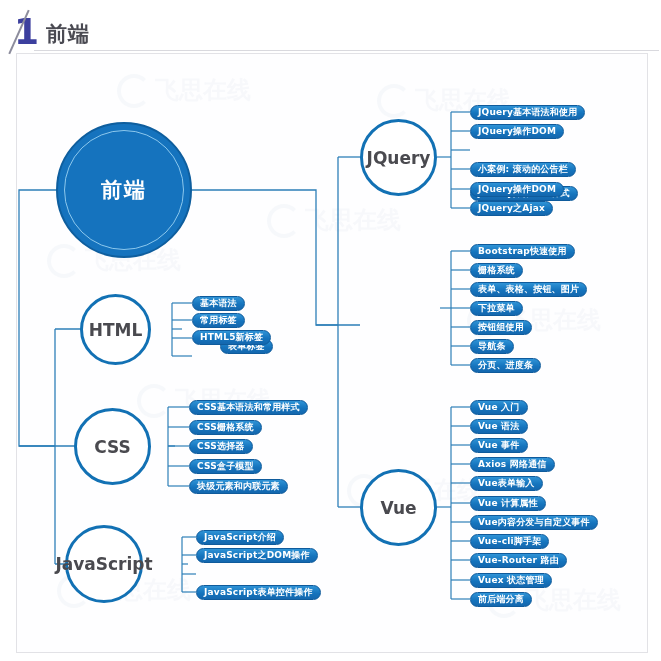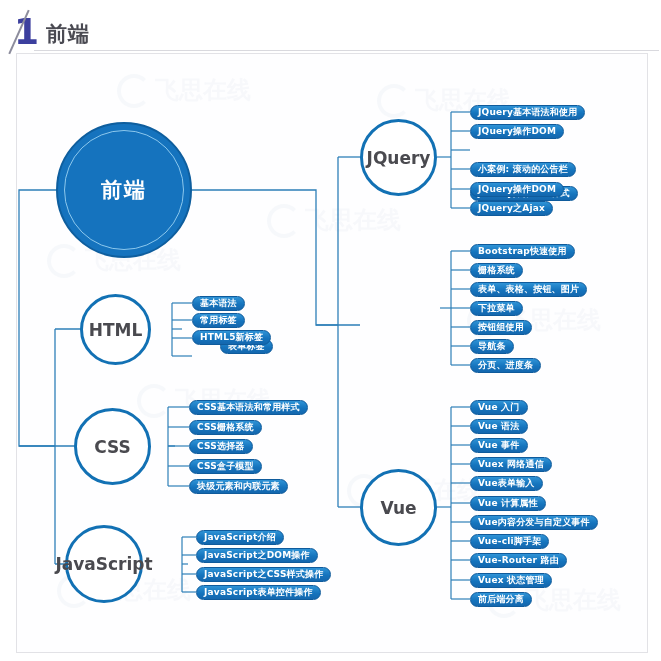--- a/index.html
+++ b/index.html
@@ -299,42 +299,41 @@
   <div class="pill" style="left:192px; top:330px;">HTML5新标签</div>
 
   <div class="pill" style="left:189px; top:400px;">CSS基本语法和常用样式</div>
   <div class="pill" style="left:189px; top:420px;">CSS栅格系统</div>
   <div class="pill" style="left:189px; top:439px;">CSS选择器</div>
   <div class="pill" style="left:189px; top:459px;">CSS盒子模型</div>
   <div class="pill" style="left:189px; top:479px;">块级元素和内联元素</div>
 
   <div class="pill" style="left:196px; top:530px;">JavaScript介绍</div>
   <div class="pill" style="left:196px; top:548px;">JavaScript之DOM操作</div>
-  <div class="pill" style="left:196px; top:567px;">JavaScript之CSS样式操作</div>
   <div class="pill" style="left:196px; top:585px;">JavaScript表单控件操作</div>
 
   <div class="pill" style="left:470px; top:105px;">JQuery基本语法和使用</div>
   <div class="pill" style="left:470px; top:124px;">JQuery操作DOM</div>
   <div class="pill" style="left:470px; top:150px;margin-top:36px;">JQuery操作CSS样式</div>
   <div class="pill" style="left:470px; top:162px;">小案例: 滚动的公告栏</div>
   <div class="pill" style="left:470px; top:182px;">JQuery操作DOM</div>
   <div class="pill" style="left:470px; top:201px;">JQuery之Ajax</div>
 
   <div class="pill" style="left:470px; top:244px;">Bootstrap快速使用</div>
   <div class="pill" style="left:470px; top:263px;">栅格系统</div>
   <div class="pill" style="left:470px; top:282px;">表单、表格、按钮、图片</div>
   <div class="pill" style="left:470px; top:301px;">下拉菜单</div>
   <div class="pill" style="left:470px; top:320px;">按钮组使用</div>
   <div class="pill" style="left:470px; top:339px;">导航条</div>
   <div class="pill" style="left:470px; top:358px;">分页、进度条</div>
 
   <div class="pill" style="left:470px; top:400px;">Vue 入门</div>
   <div class="pill" style="left:470px; top:419px;">Vue 语法</div>
   <div class="pill" style="left:470px; top:438px;">Vue 事件</div>
-  <div class="pill" style="left:470px; top:457px;">Vuex 网络通信</div>
+  <div class="pill" style="left:470px; top:457px;">Axios 网络通信</div>
   <div class="pill" style="left:470px; top:476px;">Vue表单输入</div>
   <div class="pill" style="left:470px; top:496px;">Vue 计算属性</div>
   <div class="pill" style="left:470px; top:515px;">Vue内容分发与自定义事件</div>
   <div class="pill" style="left:470px; top:534px;">Vue-cli脚手架</div>
   <div class="pill" style="left:470px; top:553px;">Vue-Router 路由</div>
   <div class="pill" style="left:470px; top:573px;">Vuex 状态管理</div>
   <div class="pill" style="left:470px; top:592px;">前后端分离</div>
 
 </div>
 

